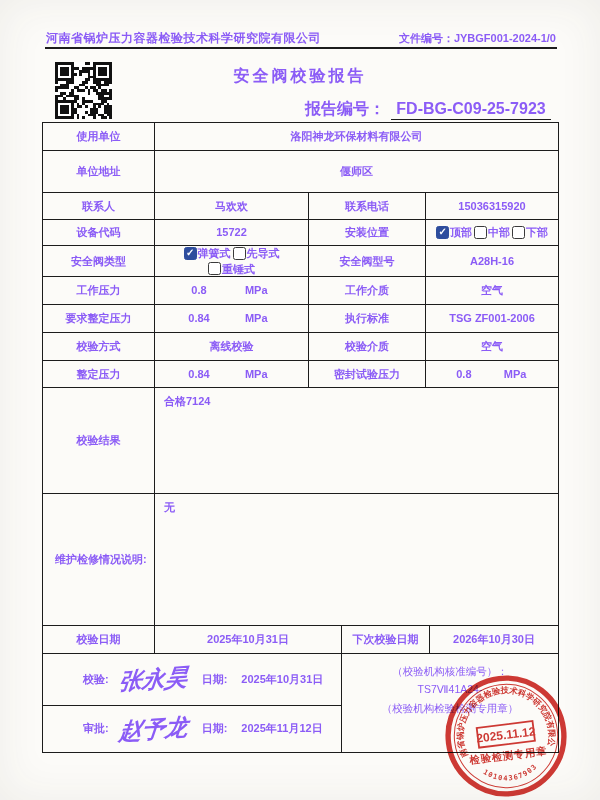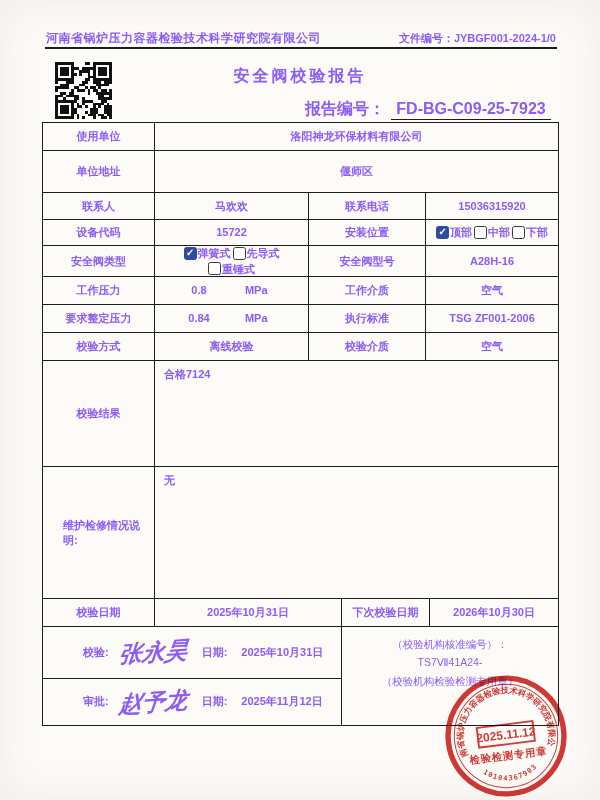--- a/index.html
+++ b/index.html
@@ -19,21 +19,21 @@
   .report-no-value{display:inline-block;width:160px;text-align:center;border-bottom:1.6px solid #1c1c1c;padding-bottom:1px;}
 
   
   .tbl-wrap{position:absolute;left:42px;top:122px;width:516px;}
   table{border-collapse:collapse;table-layout:fixed;width:516px;}
   td{border:1.5px solid #1c1c1c;font-size:11px;font-weight:600;text-align:center;
     vertical-align:middle;padding:1px 2px;line-height:1.3;overflow:hidden;}
   .t2{margin-top:-1.5px;}
   .lbl{font-weight:700;}
   .big-val{vertical-align:top;text-align:left;padding:6px 9px;}
-  .note-lbl{text-align:left;padding-left:20px;}
+  .note-lbl{text-align:left;padding-left:12px;}
   .pressure{display:flex;align-items:center;}
   .pressure .num{flex:1.1;text-align:center;}
   .pressure .unit{flex:.8;text-align:left;padding-left:4px;}
 
   
   .cb-group{display:flex;align-items:center;justify-content:center;flex-wrap:wrap;row-gap:1px;}
   .cb{display:inline-flex;align-items:center;margin:0 1px;}
   .cb-box{width:11px;height:11px;border:1.4px solid #3a3a3a;border-radius:2.5px;background:#fff;
     display:inline-block;position:relative;margin-right:1px;flex:none;}
   .cb.checked .cb-box{background:#2e4d9d;border-color:#2e4d9d;}
@@ -320,20 +320,36 @@
         </td>
         <td class="lbl">执行标准</td>
         <td>TSG ZF001-2006</td>
       </tr>
       <tr style="height:28px">
         <td class="lbl">校验方式</td>
         <td>离线校验</td>
         <td class="lbl">校验介质</td>
         <td>空气</td>
       </tr>
+      <tr style="height:27px">
+        <td class="lbl">整定压力</td>
+        <td>
+          <div class="pressure">
+                <span class="num">0.84</span>
+                <span class="unit">MPa</span>
+              </div>
+        </td>
+        <td class="lbl">密封试验压力</td>
+        <td>
+          <div class="pressure">
+                <span class="num">0.8</span>
+                <span class="unit">MPa</span>
+              </div>
+        </td>
+      </tr>
       <tr style="height:106px">
         <td class="lbl">校验结果</td>
         <td colspan="3" class="big-val">合格7124</td>
       </tr>
       <tr style="height:132px">
         <td class="lbl note-lbl">维护检修情况说明:</td>
         <td colspan="3" class="big-val">无</td>
       </tr>
     </tbody>
       </table>

